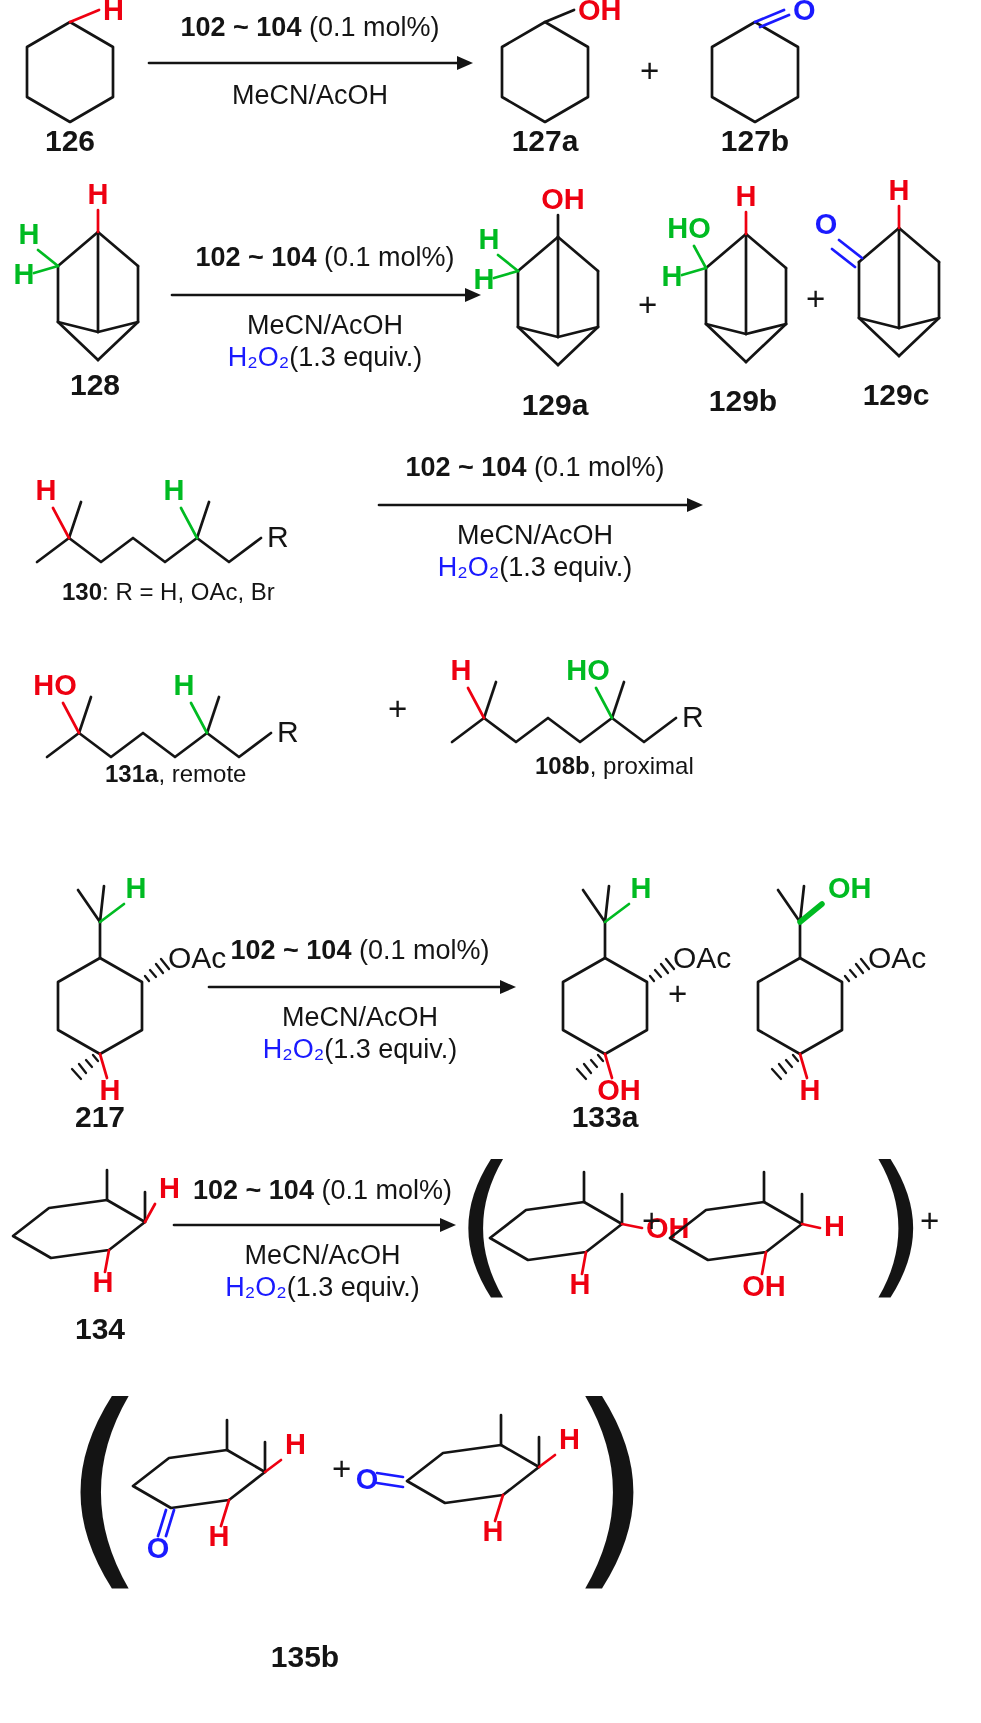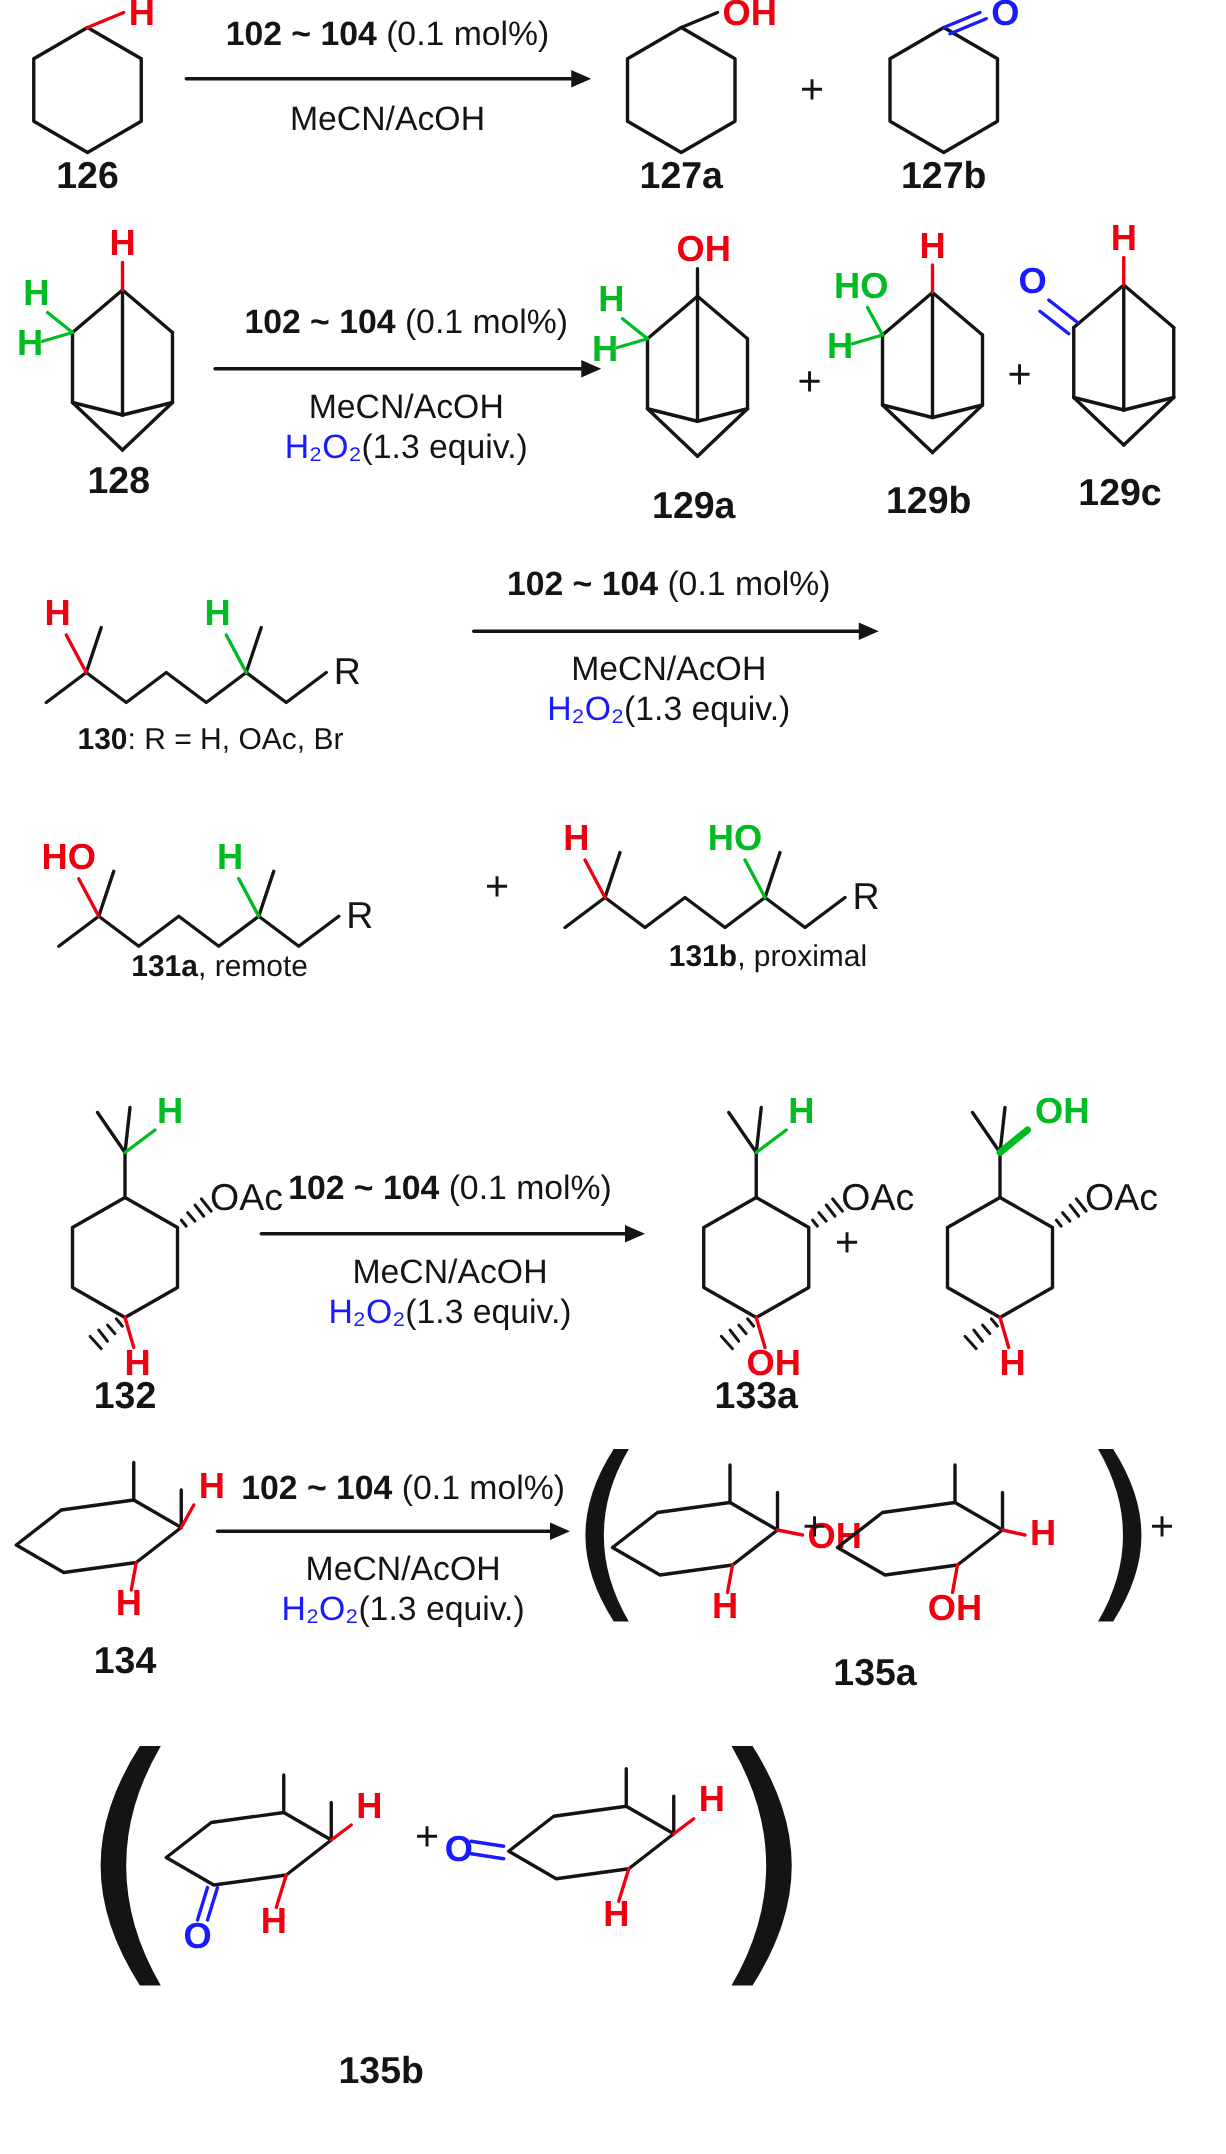--- a/index.html
+++ b/index.html
@@ -214,33 +214,33 @@
 
   <svg class="mol" style="left:430px;top:630px" width="310" height="150" viewBox="0 0 310 150">
     <use href="#chain"></use>
     <line class="r" x1="54" y1="88" x2="38" y2="58"></line>
     <text class="r" text-anchor="middle" x="31" y="50">H</text>
     <line class="g" x1="182" y1="88" x2="166" y2="58"></line>
     <text class="g" text-anchor="middle" x="158" y="50">HO</text>
     <text class="plain" x="252" y="97">R</text>
   </svg>
   <div class="cap" style="left:535px;top:752px">
-    <span class="b">131b</span><span>, proximal</span>
+    <span class="b">108b</span><span>, proximal</span>
   </div>
 
   
   <svg class="mol" style="left:0;top:842px" width="215" height="260" viewBox="0 0 215 260">
     <use href="#menthyl"></use>
     <line class="g" x1="100" y1="80" x2="124" y2="62"></line>
     <text class="g" text-anchor="middle" x="136" y="56">H</text>
     <text class="plain" x="168" y="126">OAc</text>
     <line class="r" x1="100" y1="212" x2="107" y2="236"></line>
     <text class="r" text-anchor="middle" x="110" y="258">H</text>
   </svg>
-  <div class="lbl" style="left:0;top:1100px;width:200px">132</div>
+  <div class="lbl" style="left:0;top:1100px;width:200px">217</div>
 
   <div class="cond" style="left:210px;top:935px;width:300px">
     <span class="b">102 ~ 104</span><span> (0.1 mol%)</span>
   </div>
   <svg class="arrow" style="left:205px;top:978px" width="315" height="20" viewBox="0 0 315 20">
     <line x1="4" y1="9" x2="295" y2="9"></line>
       <polygon class="ahead" points="295,2 311,9 295,16"></polygon>
   </svg>
   <div class="cond" style="left:210px;top:1002px;width:300px">MeCN/AcOH</div>
   <div class="cond" style="left:210px;top:1034px;width:300px">
@@ -305,21 +305,20 @@
   <svg class="mol" style="left:662px;top:1150px" width="225" height="165" viewBox="0 0 225 165">
     <use href="#chair"></use>
     <line class="r" x1="140" y1="74" x2="158" y2="78"></line>
     <text class="r" x="162" y="86">H</text>
     <line class="r" x1="104" y1="102" x2="100" y2="124"></line>
     <text class="r" text-anchor="middle" x="102" y="146">OH</text>
   </svg>
 
   <div class="paren" style="left:866px;top:1146px;font-size:155px">)</div>
   <div class="plus" style="left:920px;top:1202px">+</div>
-  <div class="lbl" style="left:600px;top:1322px;width:200px">135a</div>
 
   
   <div class="paren" style="left:62px;top:1378px;font-size:215px">(</div>
 
   <svg class="mol" style="left:95px;top:1398px" width="245" height="180" viewBox="0 0 245 180">
     <use href="#chair" transform="translate(30,0)"></use>
     <line class="b" x1="71" y1="112" x2="63" y2="138"></line>
     <line class="b" x1="79" y1="112" x2="71" y2="138"></line>
     <text class="b" text-anchor="middle" x="63" y="160">O</text>
     <line class="r" x1="170" y1="74" x2="186" y2="62"></line>

